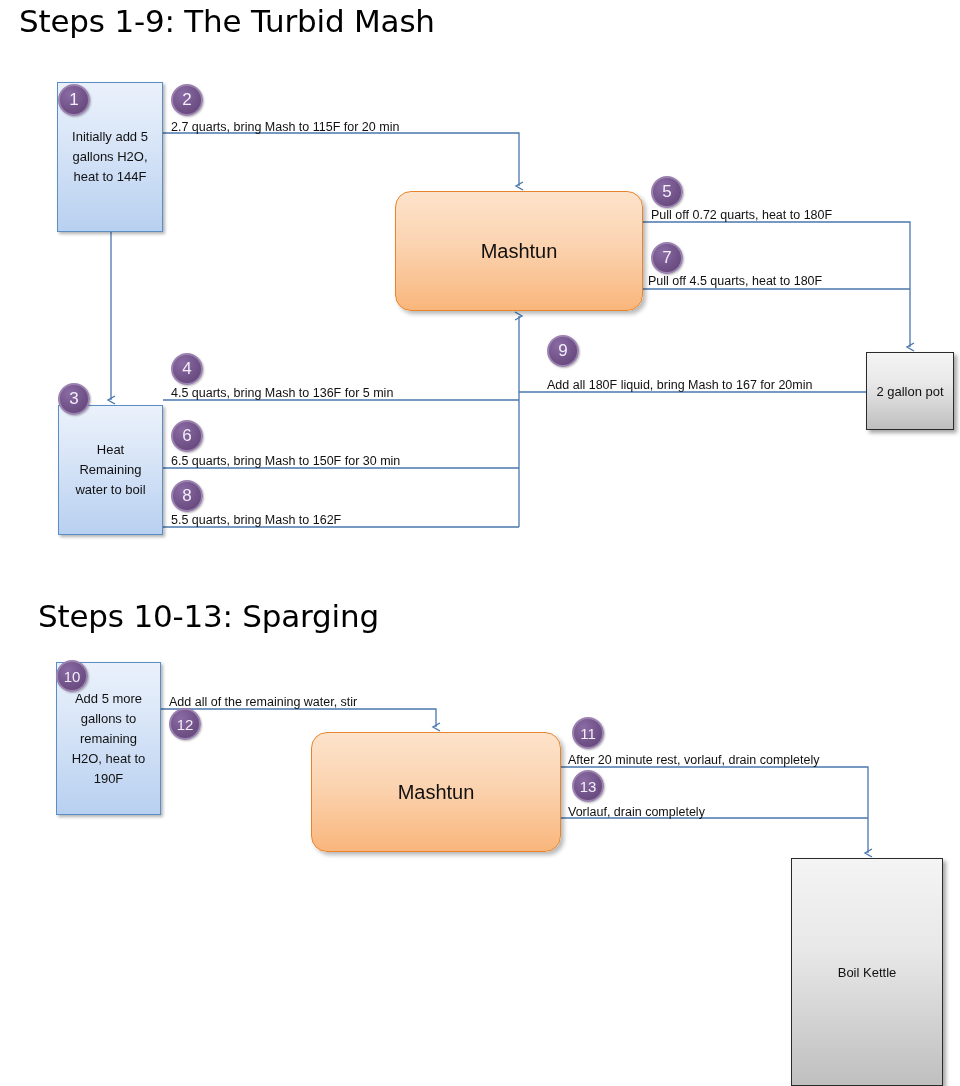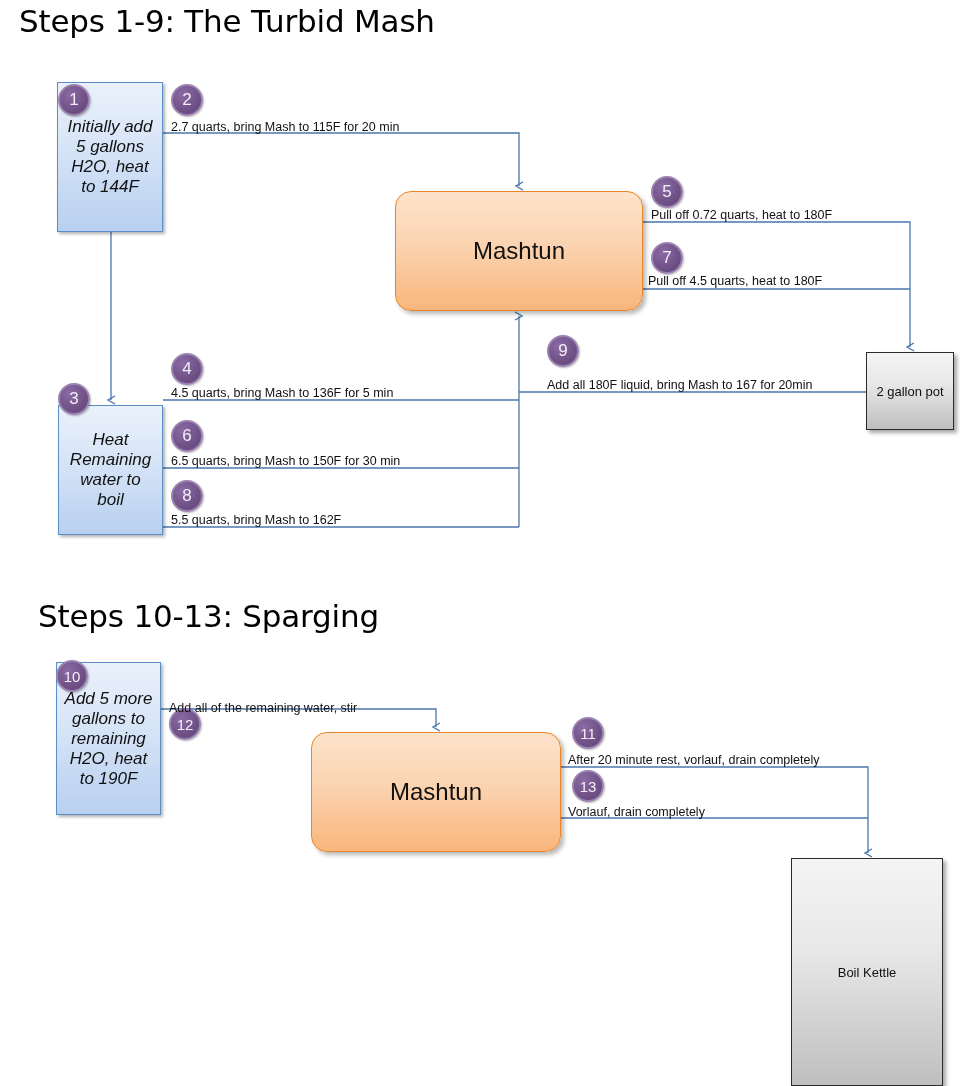--- a/index.html
+++ b/index.html
@@ -39,32 +39,31 @@
     box-sizing: border-box;
     display: flex;
     align-items: center;
     justify-content: center;
     text-align: center;
   }
   .box-blue {
     background: linear-gradient(to bottom, #eaf1fb 0%, #dbe7f8 35%, #b8d0f0 100%);
     border: 1px solid #5b8ec4;
     box-shadow: 2px 2px 3px rgba(0,0,0,0.30);
-    font-size: 17px;
+    font-size: 13px;
     line-height: 20px;
     color: #111111;
     padding: 13px 6px;
-    font-style: italic;
   }
   .box-orange {
     background: linear-gradient(to bottom, #fde3cb 0%, #fbd3b0 45%, #f9b67c 100%);
     border: 1px solid #e8852c;
     border-radius: 16px;
     box-shadow: 3px 3px 4px rgba(0,0,0,0.28);
-    font-size: 24px;
+    font-size: 20px;
     color: #111111;
   }
   .box-gray {
     background: linear-gradient(to bottom, #f4f4f4 0%, #e8e8e8 40%, #bfbfbf 100%);
     border: 1px solid #2b2b2b;
     box-shadow: 3px 3px 4px rgba(0,0,0,0.35);
     font-size: 13px;
     line-height: 19px;
     color: #111111;
   }
@@ -197,17 +196,17 @@
   <div class="conn-label" style="left:155px; top:454px;">6.5 quarts, bring Mash to 150F for 30 min</div>
 
   <div class="conn-label" style="left:632px; top:274px;">Pull off 4.5 quarts, heat to 180F</div>
 
   <div class="conn-label" style="left:155px; top:513px;">5.5 quarts, bring Mash to 162F</div>
 
   <div class="conn-label" style="left:531px; top:378px;">Add all 180F liquid, bring Mash to 167 for 20min</div>
 
   <div class="conn-label" style="left:552px; top:753px;">After 20 minute rest, vorlauf, drain completely</div>
 
-  <div class="conn-label" style="left:153px; top:695px;margin-top:6px;">Add all of the remaining water, stir</div>
+  <div class="conn-label" style="left:153px; top:695px;">Add all of the remaining water, stir</div>
 
   <div class="conn-label" style="left:552px; top:805px;">Vorlauf, drain completely</div>
 
 </div>
 
 </body></html>

